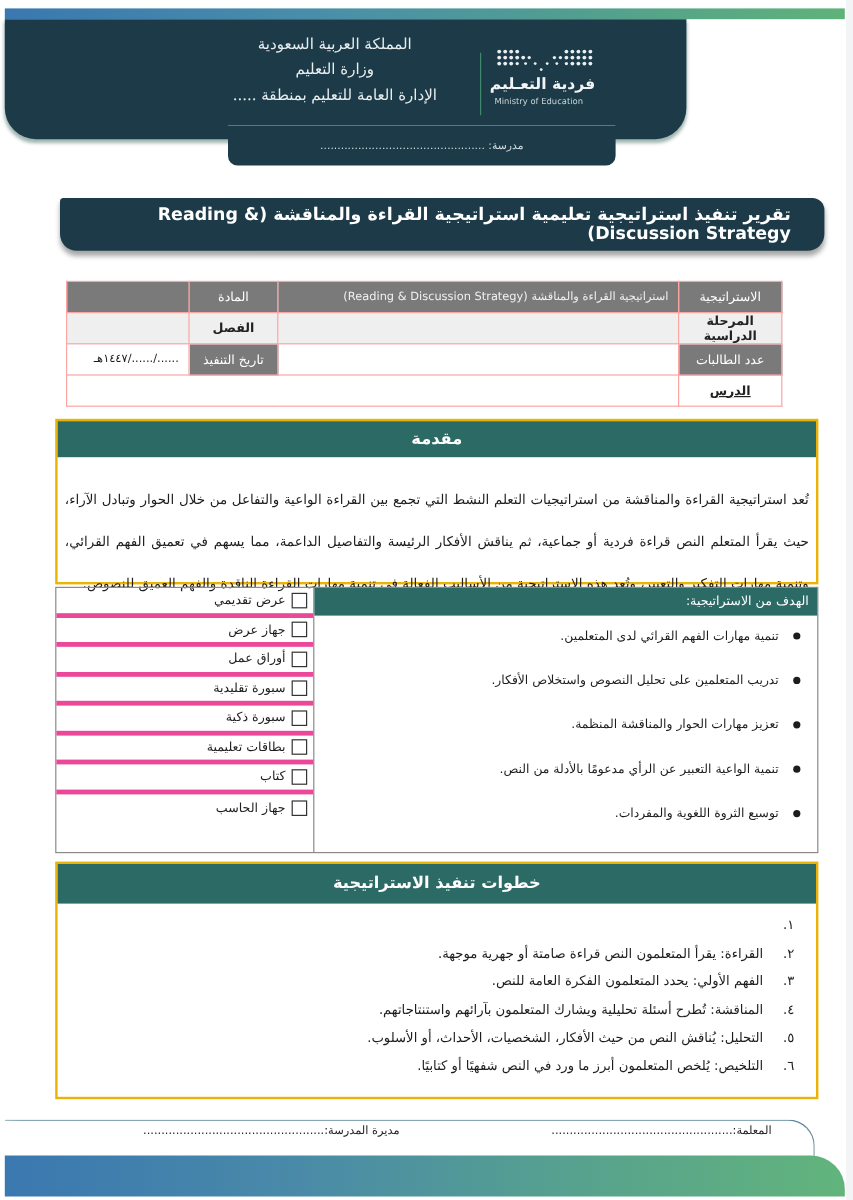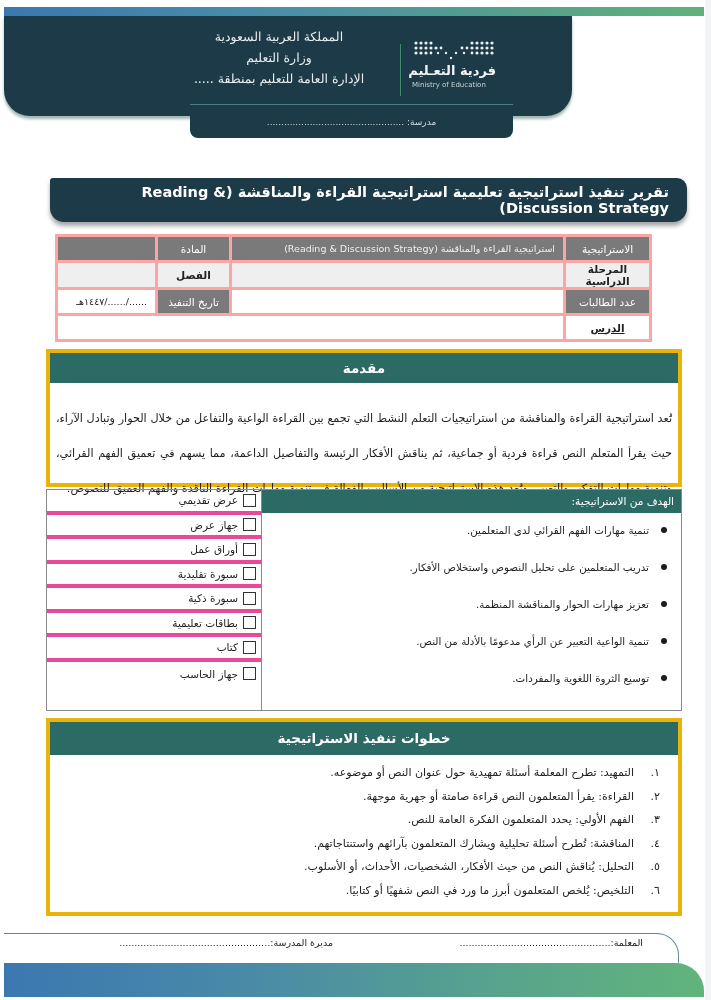--- a/index.html
+++ b/index.html
@@ -50,46 +50,46 @@
   .school-box {
     position: absolute; left: 190px; top: 104px; width: 323px; height: 34px;
     background: #1c3a47; border-radius: 0 0 8px 8px;
     border-top: 1px solid #4c7b8c;
     direction: rtl; color: #d6dfe2; font-size: 9px;
     display: flex; align-items: center; justify-content: center;
     font-family: "DejaVu Sans", sans-serif;
   }
   
   .title-banner {
-    position: absolute; left: 50px; top: 178px; width: 637px; height: 44px;
+    position: absolute; left: 50px; top: 165px; width: 637px; height: 44px;
     background: #1c3a47; border-radius: 3px 10px 14px 14px;
     box-shadow: 0 4px 4px rgba(0,0,0,0.35);
     direction: rtl; color: #ffffff; font-weight: bold; font-size: 14.5px;
-    display: flex; align-items: center; padding-right: 18px;
+    display: flex; align-items: center; padding-right: 28px;
     font-family: "DejaVu Sans", "Liberation Sans", sans-serif;
   }
   
   table.info {
     position: absolute; left: 55px; top: 234px; width: 597px;
     border-collapse: collapse; direction: rtl; font-size: 10.5px;
     font-family: "DejaVu Sans", sans-serif;
   }
   table.info td {
-    border: 3px solid #fca5a5; height: 26px; padding: 0 8px; vertical-align: middle;
+    border: 1px solid #fca5a5; height: 26px; padding: 0 8px; vertical-align: middle;
   }
   .c-dark { background: #7a7a7a; color: #ffffff; text-align: center; }
   .c-light { background: #efefef; color: #222; text-align: center; font-weight: bold; }
   .c-white { background: #ffffff; color: #222; text-align: center; font-weight: bold; text-decoration: underline; }
   .c-darkval { background: #7a7a7a; color: #f0f0f0; text-align: right; font-size: 9.5px; }
   .c-empty-light { background: #efefef; }
   .c-empty-white { background: #ffffff; }
   .c-date { background: #ffffff; text-align: right; font-size: 9.5px; }
   
   .section {
-    position: absolute; left: 46px; width: 636px; border: 4px solid #eab308; background: #fff;
+    position: absolute; left: 46px; width: 636px; border: 2px solid #eab308; background: #fff;
   }
   .section-head {
     background: #2c6a66; color: #fff; font-weight: bold; text-align: center;
     font-size: 13.5px; height: 30px; line-height: 30px; direction: rtl;
   }
   .intro { top: 349px; height: 138px; }
   .intro-body {
     direction: rtl; text-align: justify; text-align-last: right;
     font-size: 11.2px; line-height: 35px; padding: 18px 6px 0 6px;
     font-family: "DejaVu Sans", sans-serif;
@@ -286,21 +286,20 @@
           <span>جهاز الحاسب</span>
         </div>
     </div>
   </div>
 
   <div class="section steps">
     <div class="section-head">خطوات تنفيذ الاستراتيجية</div>
     <ol class="step-list">
       <li class="step-item">
           <span class="step-num">١.</span>
-          <span>التمهيد: تطرح المعلمة أسئلة تمهيدية حول عنوان النص أو موضوعه.</span>
         </li>
       <li class="step-item">
           <span class="step-num">٢.</span>
           <span>القراءة: يقرأ المتعلمون النص قراءة صامتة أو جهرية موجهة.</span>
         </li>
       <li class="step-item">
           <span class="step-num">٣.</span>
           <span>الفهم الأولي: يحدد المتعلمون الفكرة العامة للنص.</span>
         </li>
       <li class="step-item">

